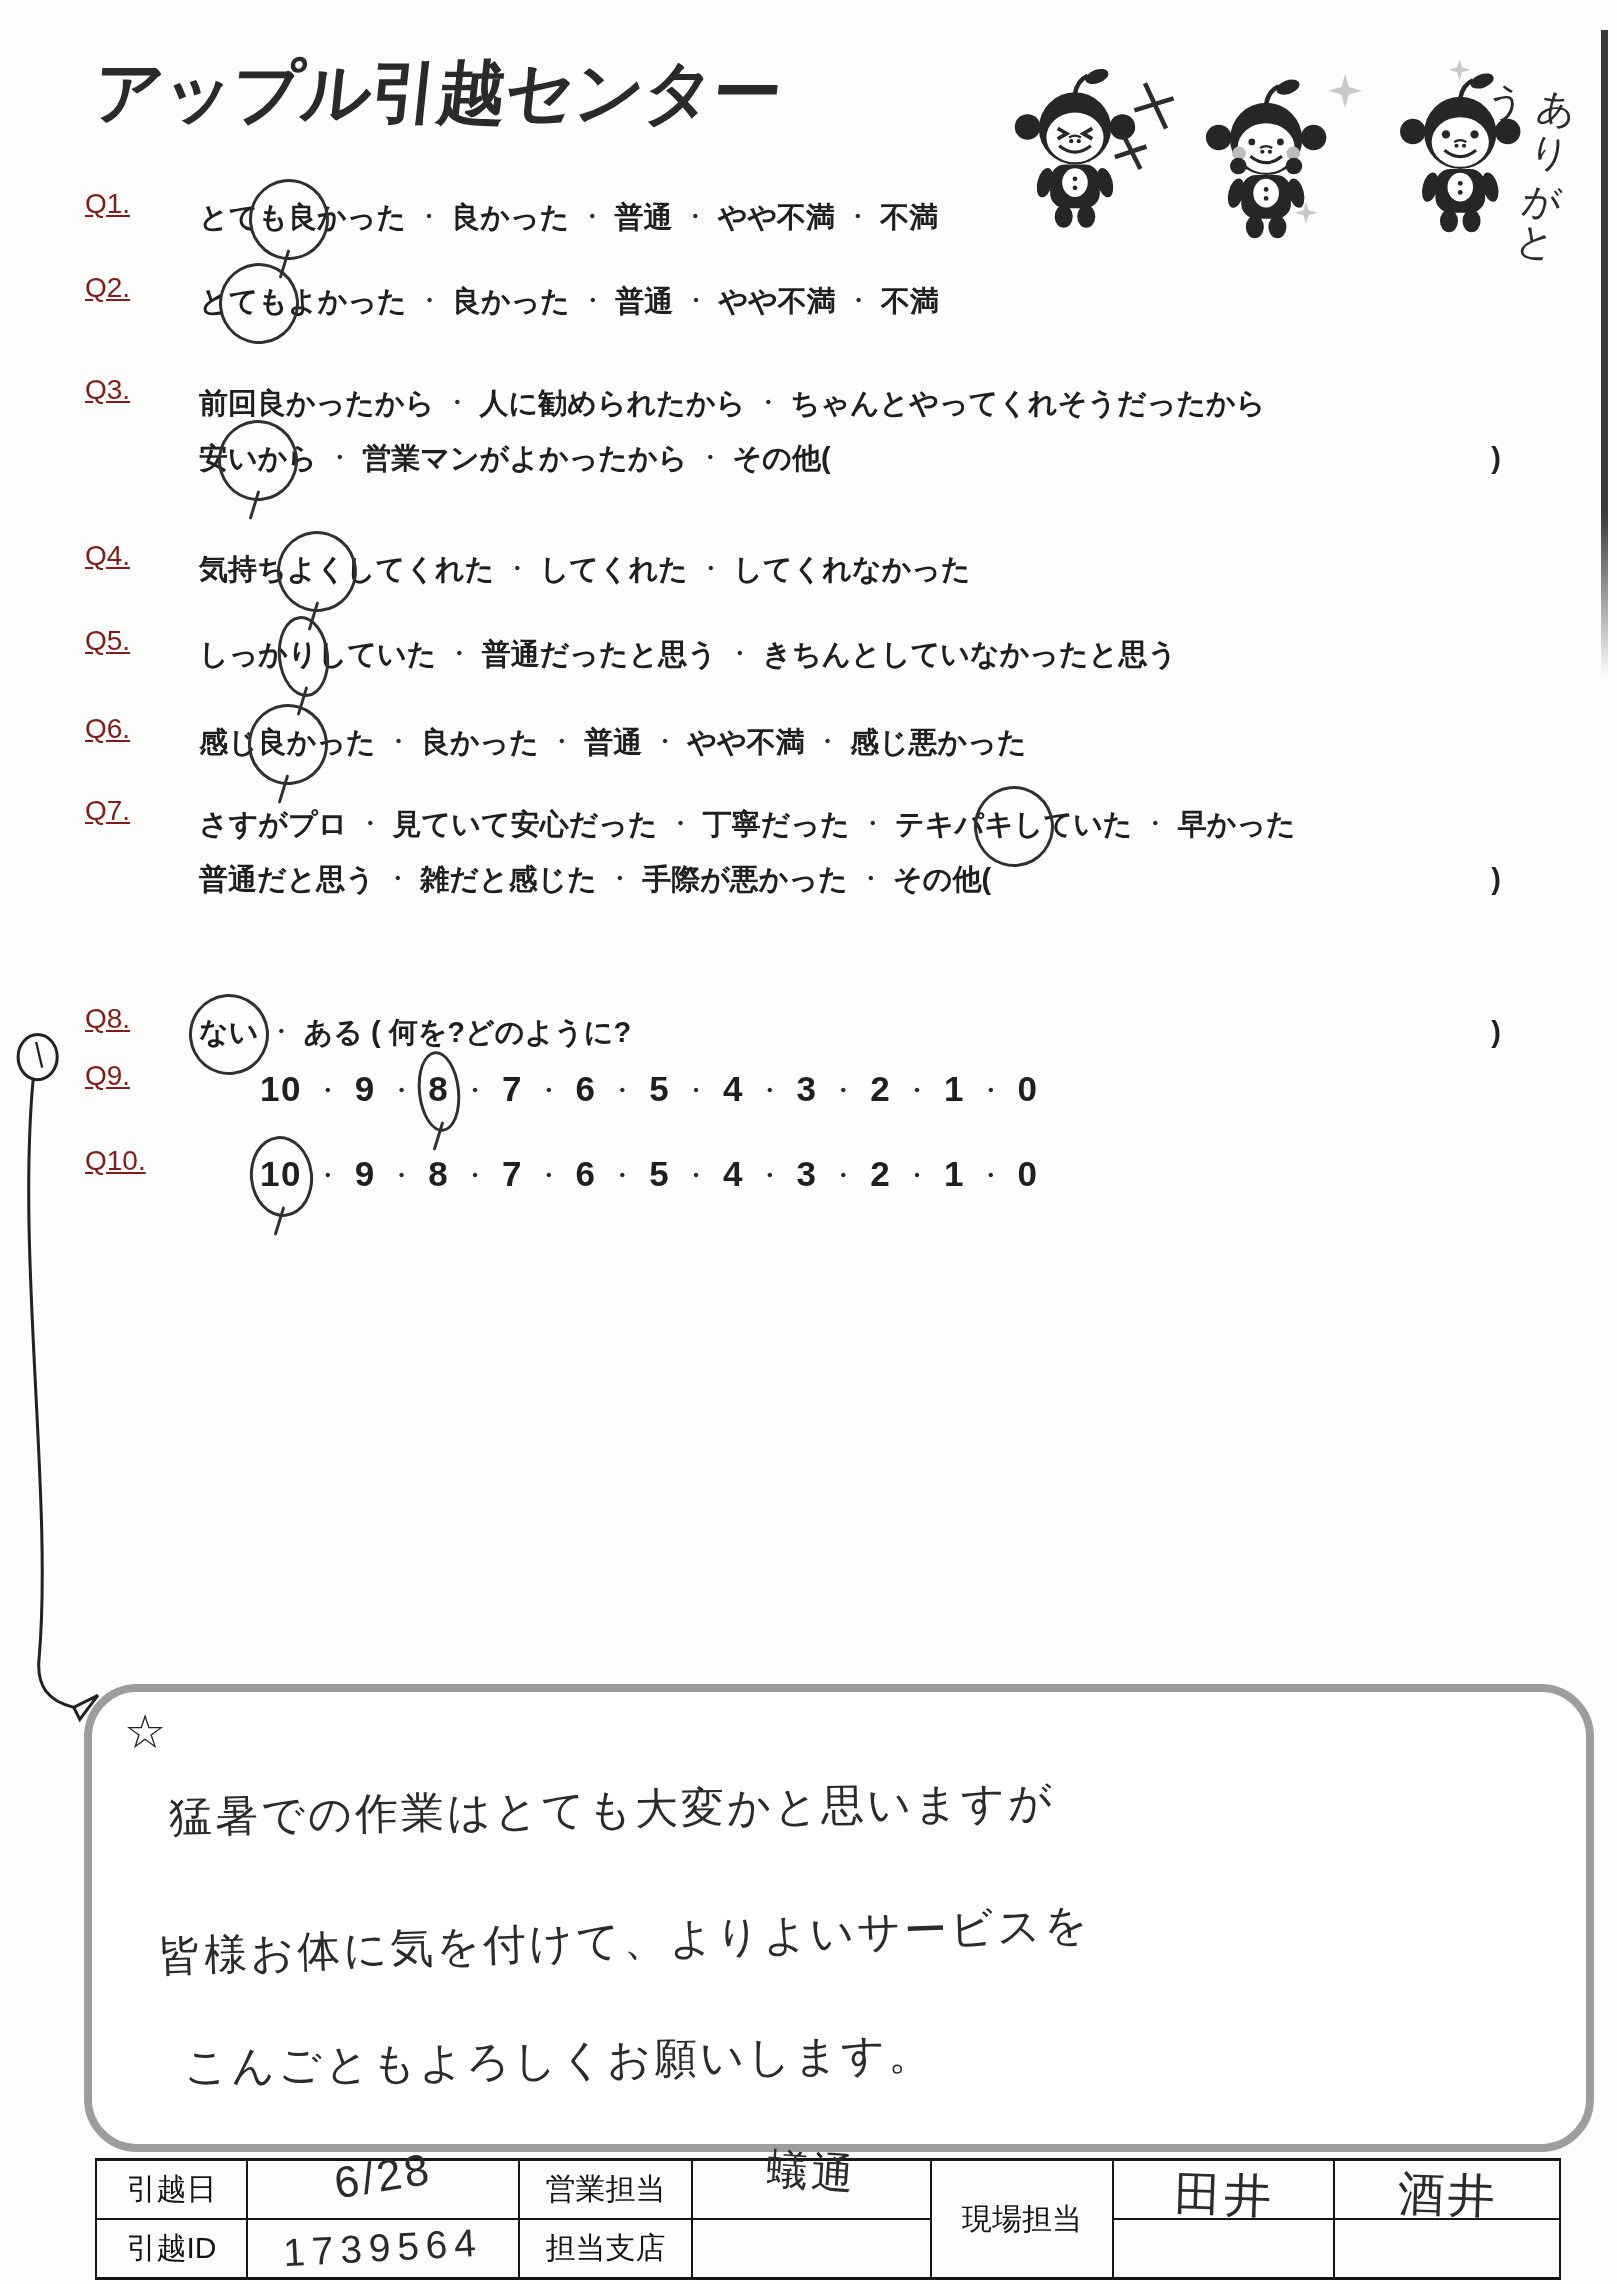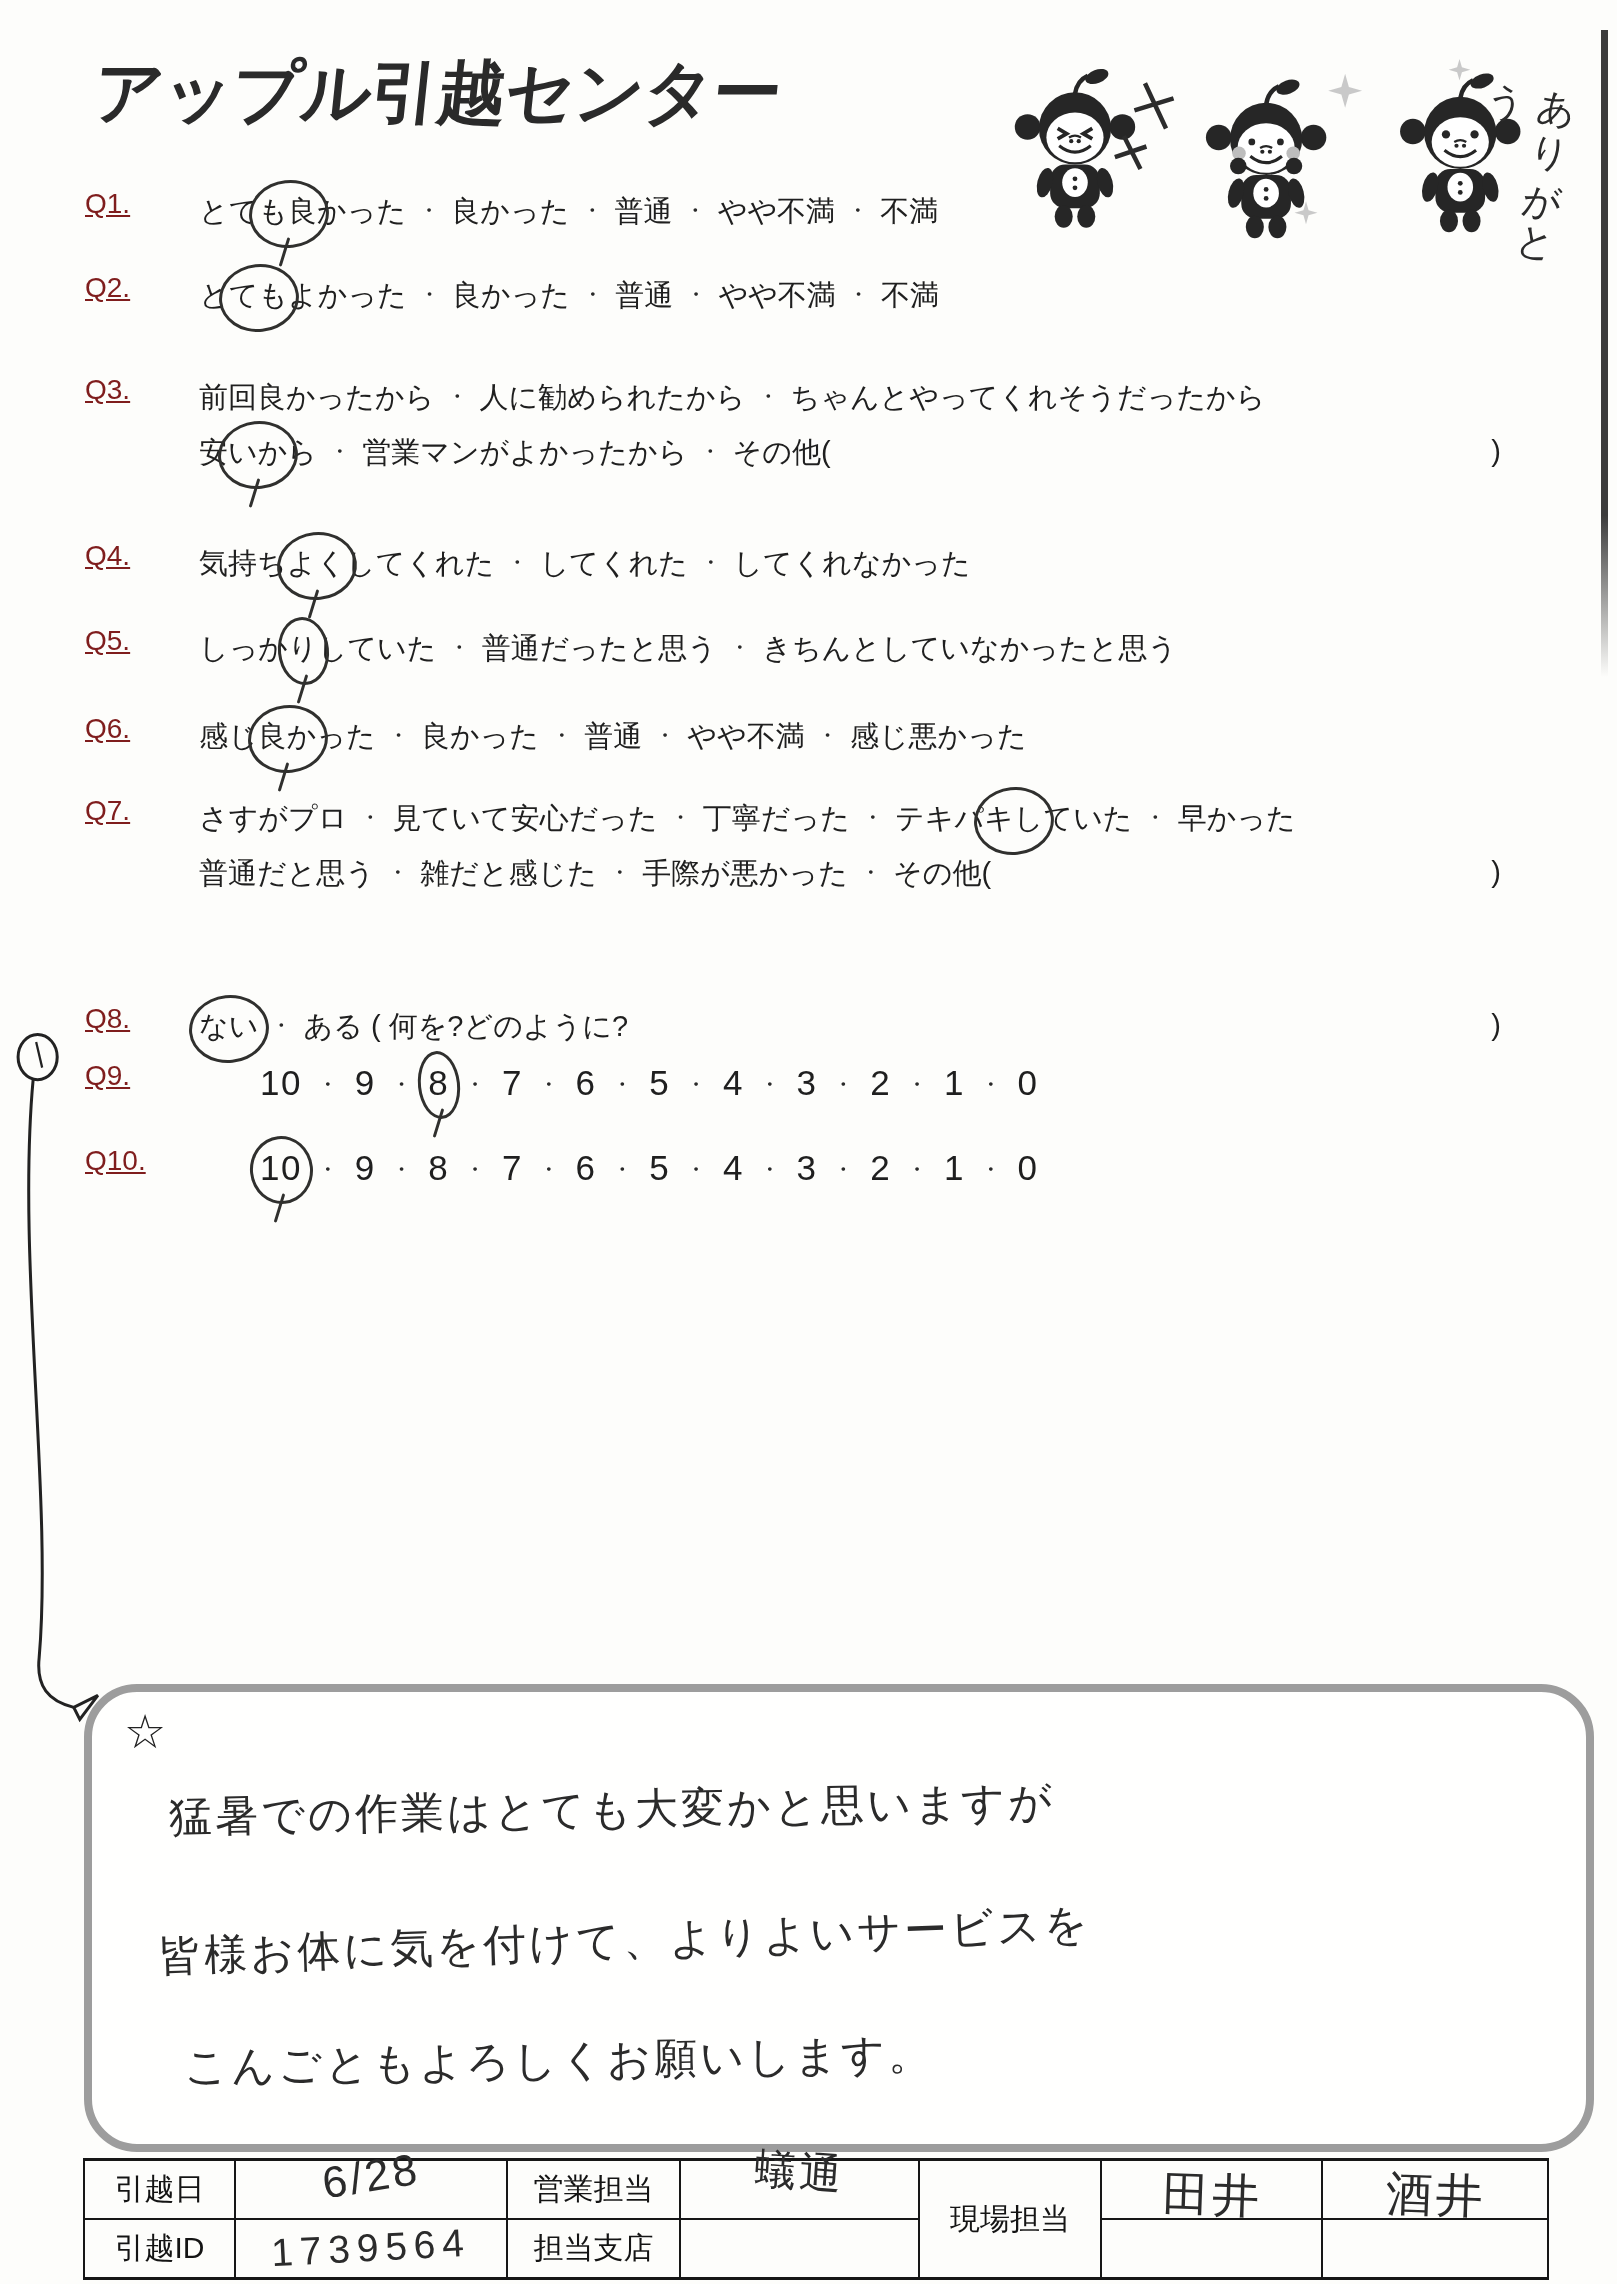--- a/index.html
+++ b/index.html
@@ -17,21 +17,21 @@
   .thanks{position:absolute;left:1469px;top:59px;height:226px;writing-mode:vertical-rl;
           font-size:38px;font-weight:700;color:#4c4c4c;letter-spacing:4.5px;transform:rotate(9deg);}
   .scan-edge{position:absolute;left:1601px;top:30px;width:6.8px;height:647px;
              background:linear-gradient(#3c3c3c 0 75%,rgba(60,60,60,0));}
 
   
   .question{position:absolute;left:85px;white-space:nowrap;}
   .qlabel{display:inline-block;width:114px;font-size:28px;color:#7f1d1d;vertical-align:top;text-decoration:underline;}
   .question.scale .qlabel{width:175px;}
   .qlines{display:inline-block;vertical-align:top;}
-  .qline{position:relative;width:1355px;font-size:29px;line-height:45px;height:55px;}
+  .qline{position:relative;width:1355px;font-size:29px;line-height:58px;height:55px;font-weight:bold;}
   .question.scale .qline{font-size:35px;letter-spacing:1.5px;}
   .sep{margin:0 11.3px;font-size:22.6px;vertical-align:3px;color:#2a2a2a;}
   .question.scale .sep{margin:0 14.3px;}
   .opt{display:inline-block;}
   .hit{position:relative;display:inline-block;}
   .hit::before{content:"";position:absolute;left:-9.8px;right:-11.3px;top:-9px;bottom:-14.3px;
                border:3px solid #30302e;border-radius:50%;transform:rotate(-6deg);}
   .hit.rt::after{content:"";position:absolute;bottom:-33px;left:42%;width:3px;height:30px;
                  background:#30302e;transform:rotate(17deg);border-radius:1.5px;}
   .tail{position:absolute;right:53px;top:0;font-size:29px;}
@@ -44,21 +44,21 @@
               font-size:35px;color:#2a2a2a;}
   .star-marker{position:absolute;left:32px;top:12px;font-size:47px;color:#222;}
   .hline{position:absolute;white-space:nowrap;color:#2c2c2c;font-weight:400;letter-spacing:5.3px;}
   .cbox1 .hline{font-size:41px;}
   .cbox2 .hline{font-size:43px;}
 
   
   .margin-note{position:absolute;left:9px;top:1033px;}
 
   
-  .footer-table{position:absolute;left:83px;top:2158px;border-collapse:collapse;table-layout:fixed;border-radius:22px;}
+  .footer-table{position:absolute;left:95px;top:2158px;border-collapse:collapse;table-layout:fixed;border-radius:22px;}
   .footer-table td{border:2.3px solid #161616;font-size:30px;color:#141414;text-align:center;
                    height:57px;padding:0;position:relative;overflow:visible;}
   .footer-table{border-top:3.8px solid #161616;border-bottom:3.8px solid #161616;}
   .hand{font-weight:400;color:#2b2b2b;letter-spacing:3px;}
   .hw{position:absolute;left:0;right:0;z-index:3;}
   .hw-date{top:-10.5px;font-size:44px;transform:rotate(-9deg);}
   .hw-id{top:6px;font-size:39px;transform:rotate(-3deg);letter-spacing:6.8px;}
   .hw-sales{top:-16.6px;font-size:42px;transform:rotate(4deg);}
   .hw-branch{top:4.5px;font-size:36px;transform:rotate(3deg);writing-mode:vertical-rl;height:128px;left:44%;}
   .hw-name{top:3px;font-size:47px;height:113px;transform:rotate(2deg);}

